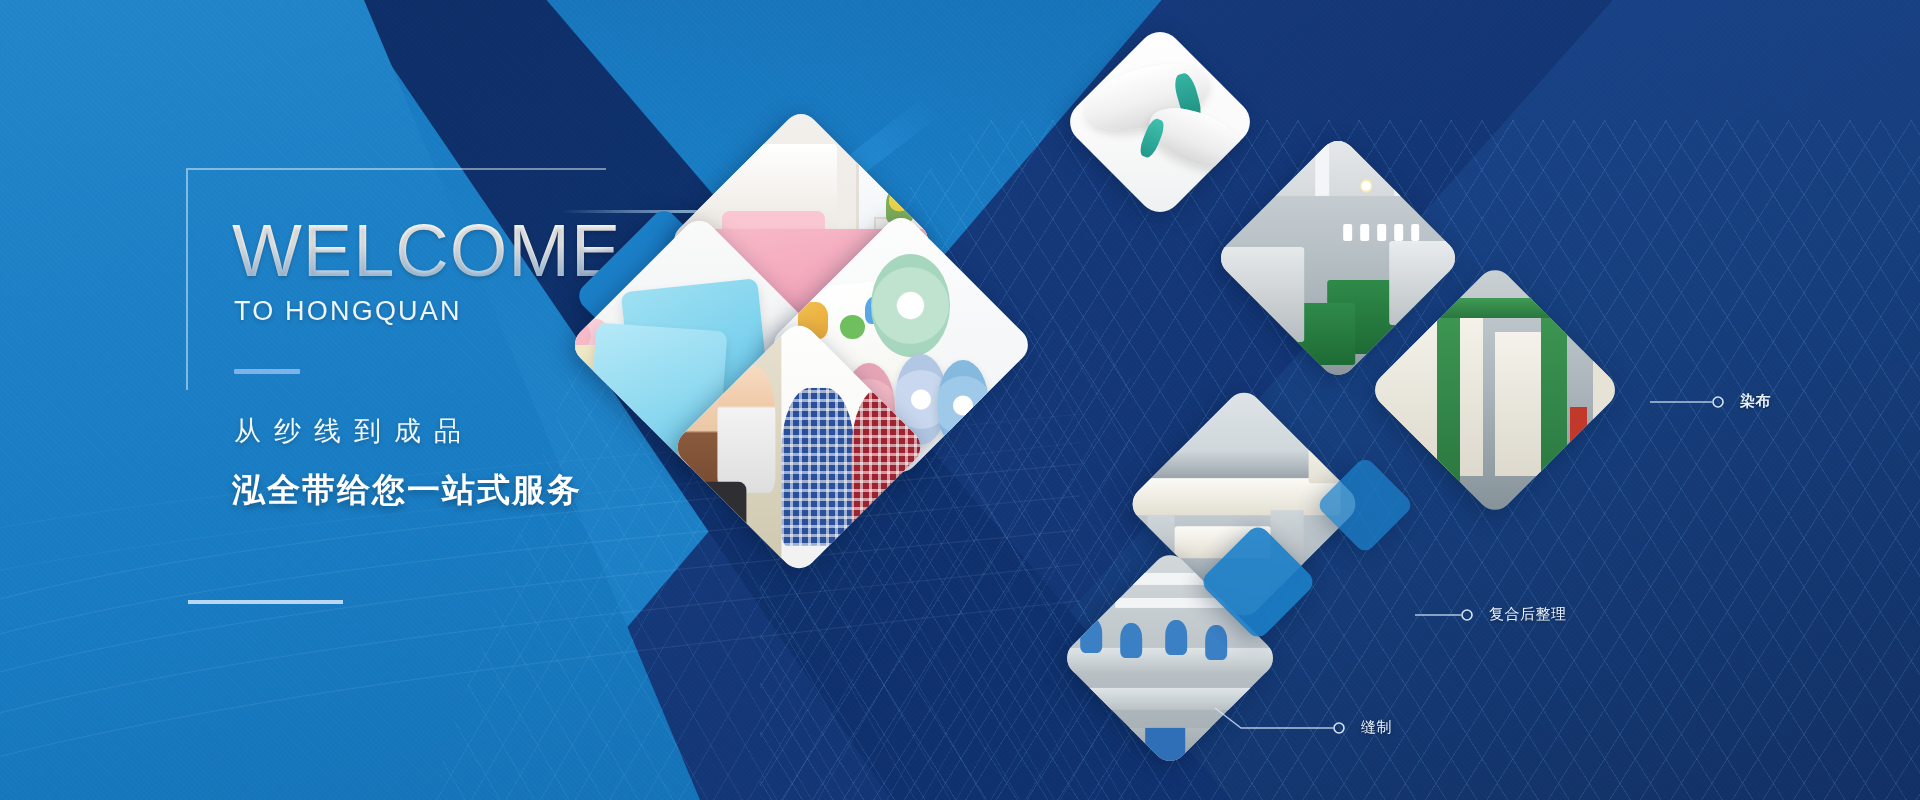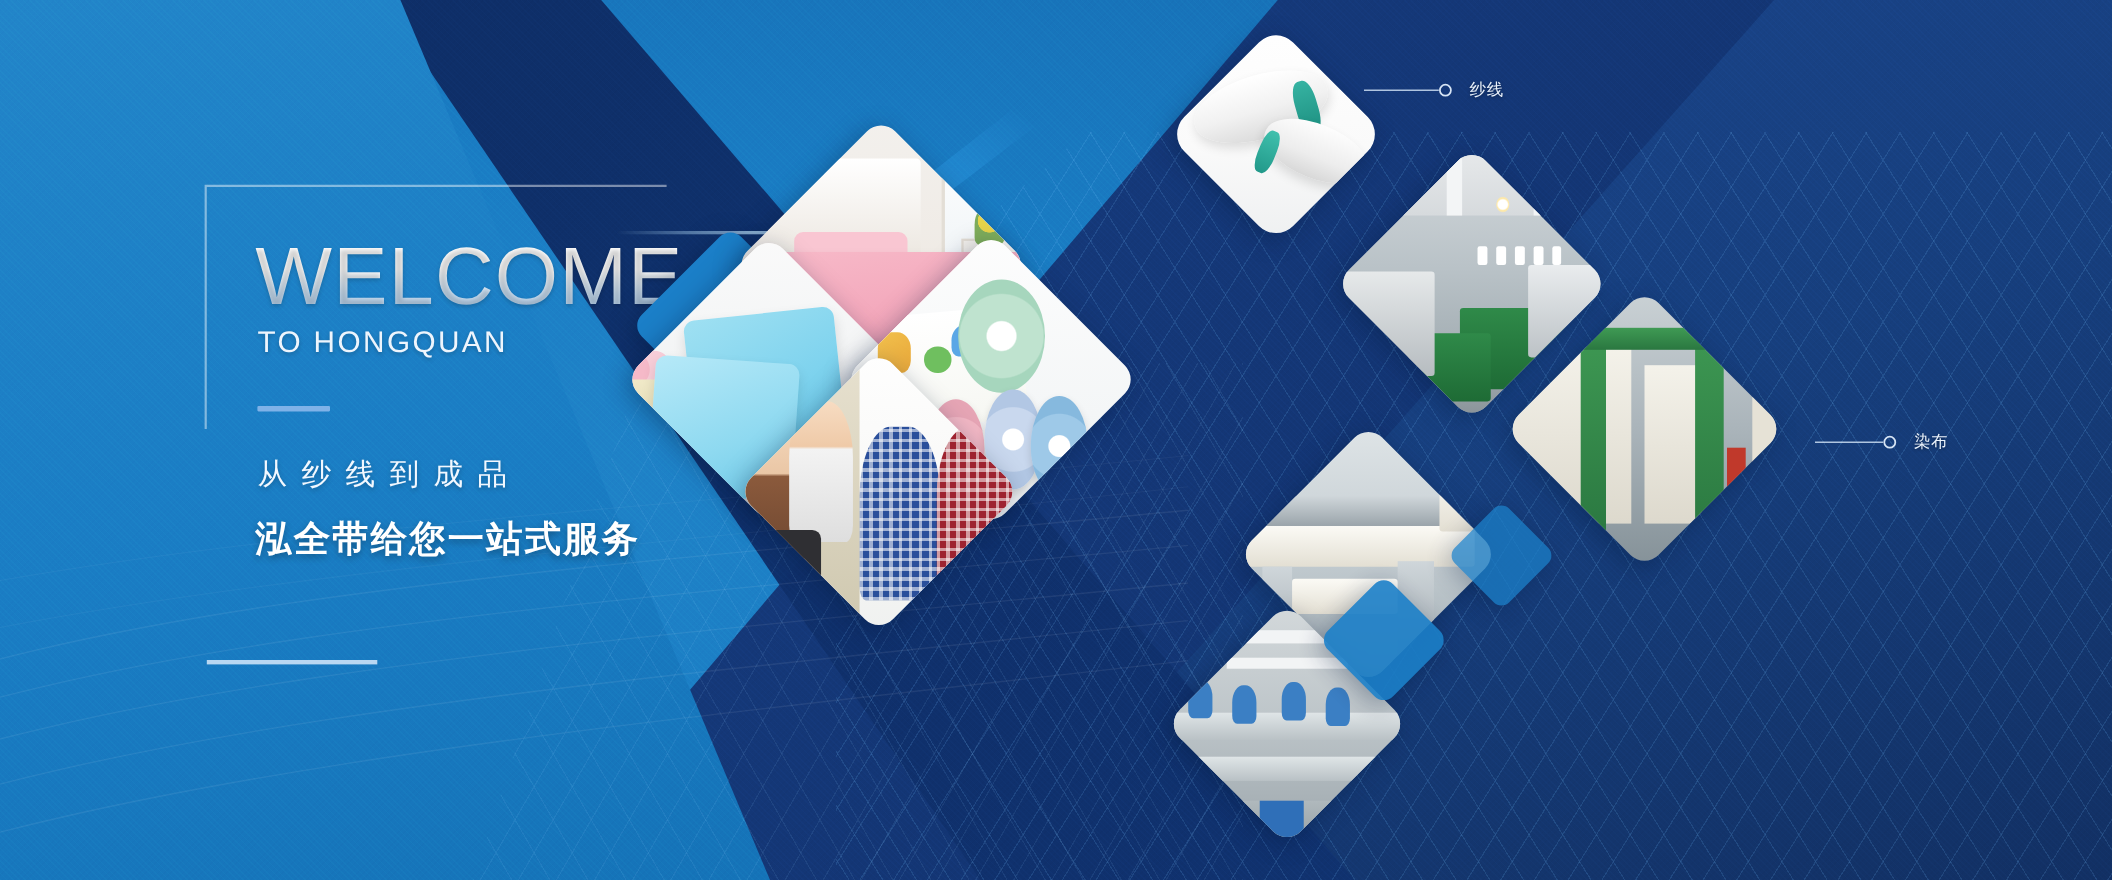--- a/index.html
+++ b/index.html
@@ -517,32 +517,39 @@
       <div class="worker" style="left:48%; top:35%; width:9%;  height:14%;"></div>
       <div class="worker" style="left:64%; top:37%; width:9%;  height:14%;"></div>
       <div class="tbl2" style="left:0; bottom:0; width:100%; height:22%; background:linear-gradient(180deg,#b0b9bd,#8a949a);"></div>
       <div class="tube" style="left:40%; bottom:6%; width:16%; height:16%; background:#2f6fb8;"></div>
     </div>
   </div>
 
   <div class="diamond dia-blue" style="left:1216px; top:540px; width:84px; height:84px; border-radius:12px; opacity:.9;"></div>
   <div class="diamond dia-blue" style="left:1330px; top:470px; width:70px; height:70px; border-radius:10px; opacity:.75;"></div>
 
-  <div class="callout" style="left:1240px; top:60px; width:240px; height:40px;">
-    <svg width="240" height="40">
-      <path d="M0,22 L68,22" stroke="rgba(215,232,250,.8)" stroke-width="1.4" fill="none"></path>
-      <circle cx="74" cy="22" r="5" fill="none" stroke="rgba(225,238,252,.95)" stroke-width="1.6"></circle>
-    </svg>
-    <div class="cl-text" style="left:96px; top:12px;">纱线</div>
-  </div>
-
-
-  <div class="callout" style="left:1650px; top:380px; width:260px; height:40px;">
+
+
+  <div class="callout" style="left:1650px; top:380px; width:260px; height:40px;font-weight:bold;">
     <svg width="260" height="40">
       <path d="M0,22 L62,22" stroke="rgba(215,232,250,.8)" stroke-width="1.4" fill="none"></path>
       <circle cx="68" cy="22" r="5" fill="none" stroke="rgba(225,238,252,.95)" stroke-width="1.6"></circle>
     </svg>
     <div class="cl-text" style="left:90px; top:12px;">染布</div>
   </div>
 
-
+  <div class="callout" style="left:1415px; top:595px; width:280px; height:40px;">
+    <svg width="280" height="40">
+      <path d="M0,20 L46,20" stroke="rgba(215,232,250,.8)" stroke-width="1.4" fill="none"></path>
+      <circle cx="52" cy="20" r="5" fill="none" stroke="rgba(225,238,252,.95)" stroke-width="1.6"></circle>
+    </svg>
+    <div class="cl-text" style="left:74px; top:10px;">复合后整理</div>
+  </div>
+
+  <div class="callout" style="left:1215px; top:700px; width:260px; height:50px;">
+    <svg width="260" height="50">
+      <path d="M0,8 L26,28 L118,28" stroke="rgba(215,232,250,.8)" stroke-width="1.4" fill="none"></path>
+      <circle cx="124" cy="28" r="5" fill="none" stroke="rgba(225,238,252,.95)" stroke-width="1.6"></circle>
+    </svg>
+    <div class="cl-text" style="left:146px; top:18px;">缝制</div>
+  </div>
 
 </div>
 
 </body></html>

